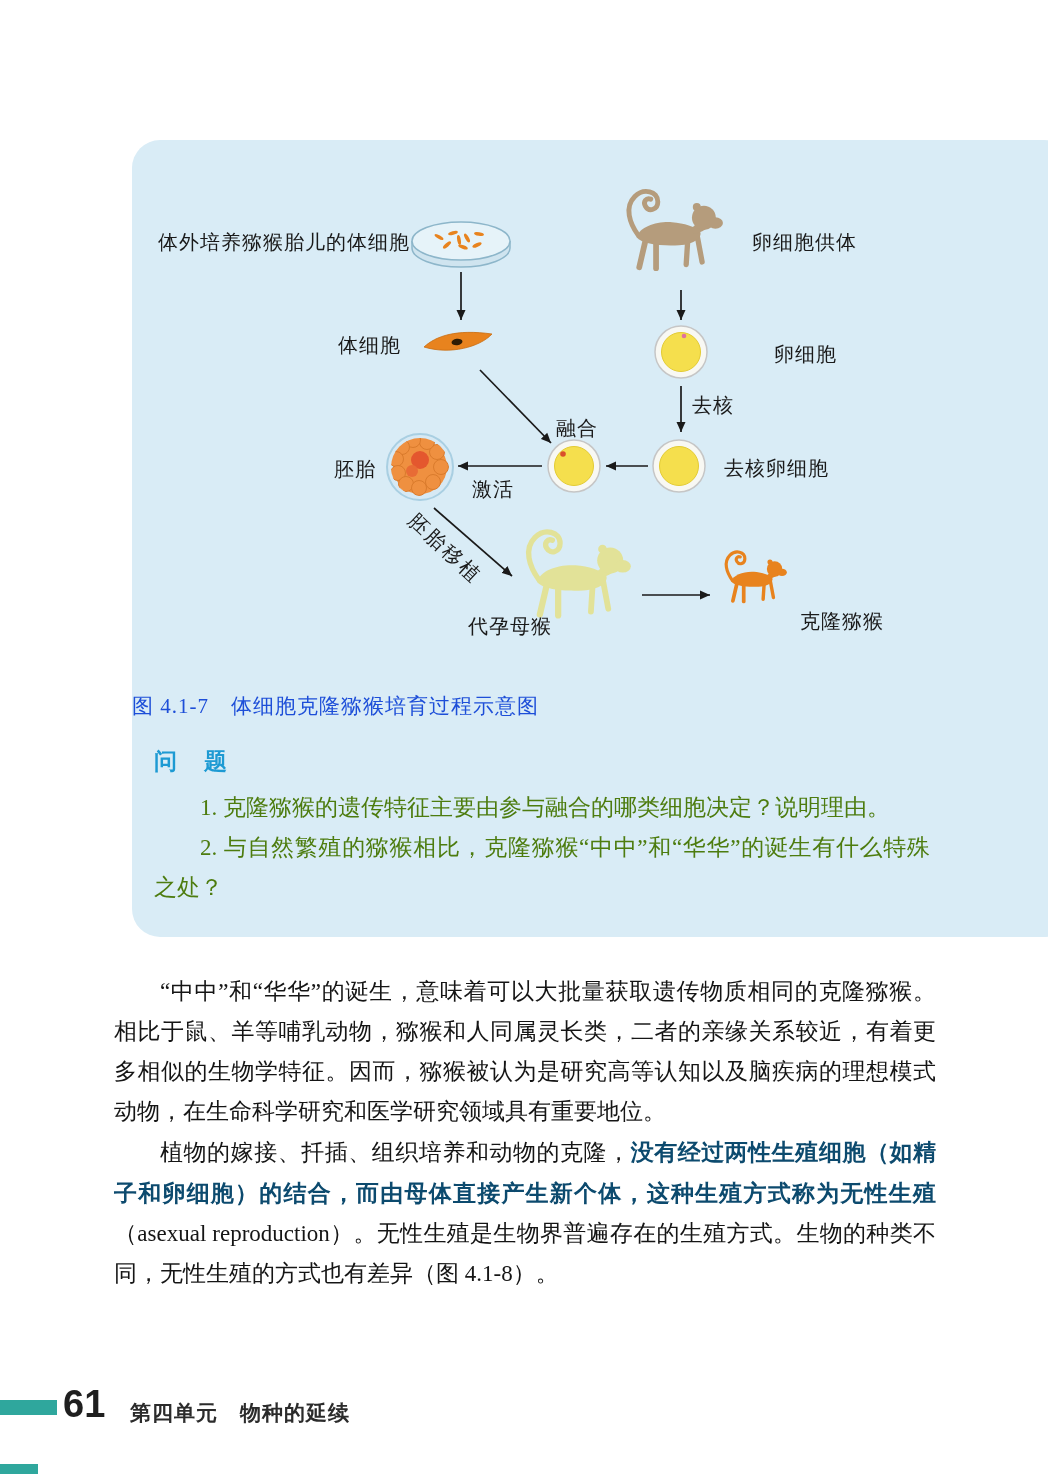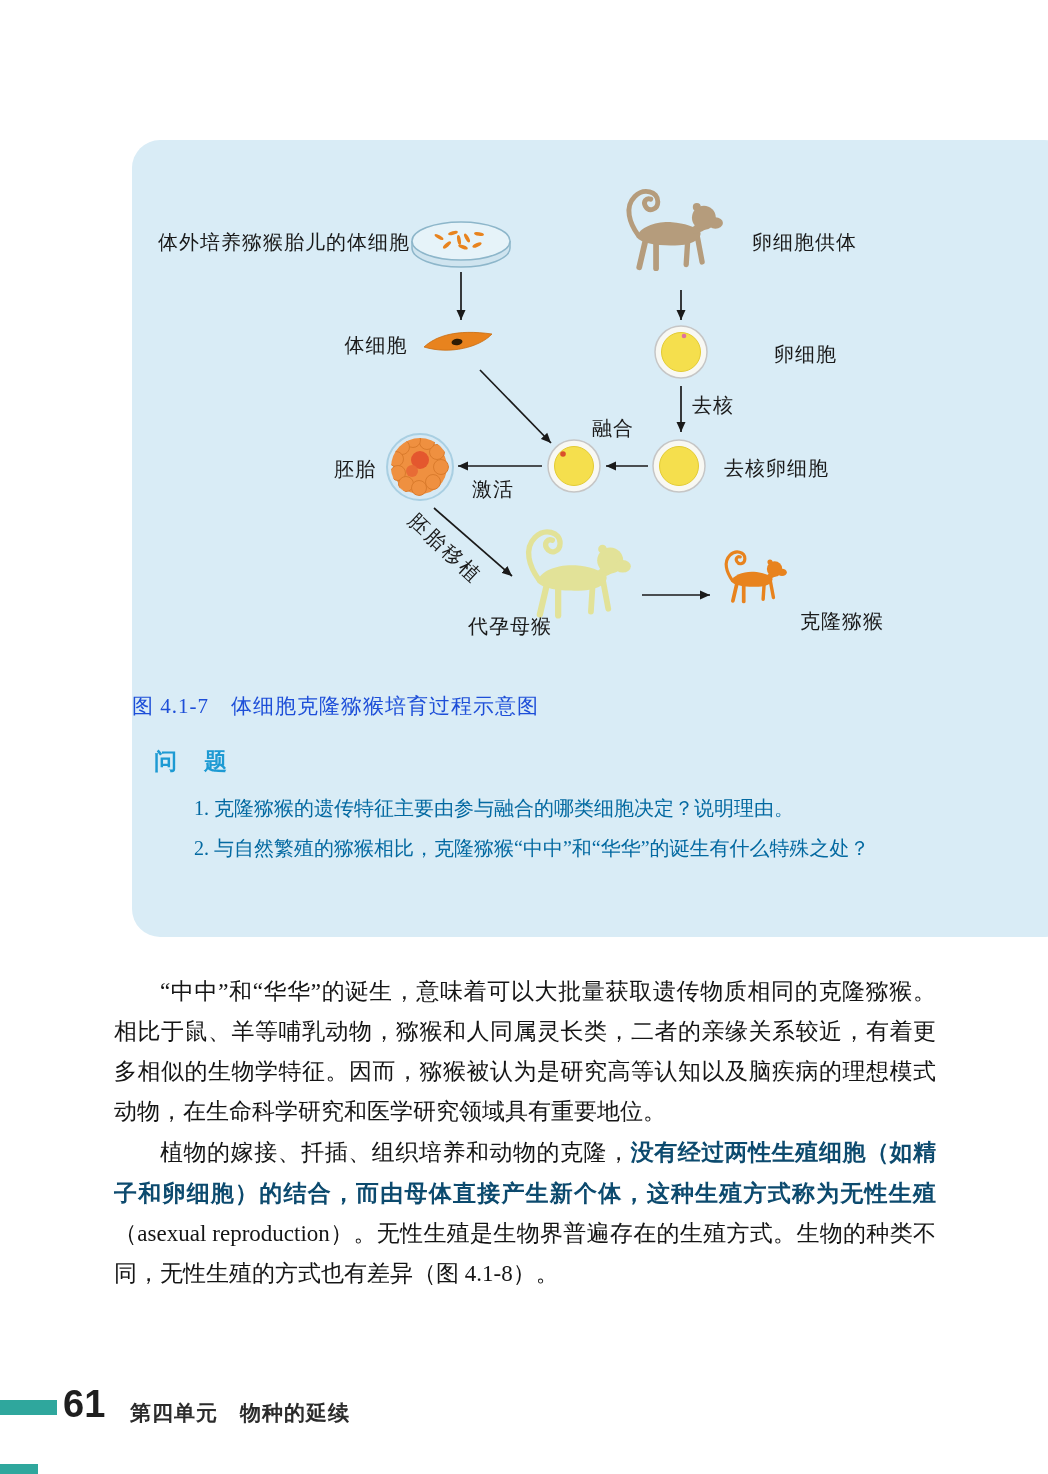--- a/index.html
+++ b/index.html
@@ -16,44 +16,44 @@
     background:#d9ecf6; border-radius:28px;
   }
   .diagram-svg { position:absolute; left:0; top:0; }
 
   .dlabel {
     position:absolute; font-size:20px; color:#1a1a1a; white-space:nowrap;
     letter-spacing:1px; line-height:24px;
   }
   .lbl-cultured   { left:18px;  top:90px;  width:260px; text-align:right; }
   .lbl-egg-donor  { left:620px; top:90px; }
-  .lbl-somatic    { left:206px; top:193px; width:76px; text-align:center; }
+  .lbl-somatic    { left:206px; top:193px; width:76px; text-align:left; }
   .lbl-egg        { left:594px; top:202px;margin-left:48px; }
   .lbl-enucleate  { left:560px; top:253px; }
   .lbl-enuc-egg   { left:592px; top:316px; }
-  .lbl-fusion     { left:424px; top:276px;margin-left:36px; }
+  .lbl-fusion     { left:424px; top:276px; }
   .lbl-activation { left:340px; top:337px; }
   .lbl-embryo     { left:202px; top:317px; }
   .lbl-transfer   { left:288px; top:368px; transform:rotate(43deg); transform-origin:0 0; letter-spacing:3px; }
   .lbl-surrogate  { left:336px; top:474px; }
   .lbl-clone      { left:668px; top:440px;margin-top:29px; }
 
   .caption {
     position:absolute; left:0; top:552px; width:100%;
     font-size:21px; letter-spacing:1px; color:#1d4ed8;
   }
 
   .q-header {
     position:absolute; left:22px; top:606px;
     font-family:"Liberation Sans", sans-serif;
     font-size:23px; font-weight:700; color:#1d9ad3; letter-spacing:2px;
   }
   .questions {
     position:absolute; left:22px; top:648px; width:776px;
-    font-size:20px; line-height:40px; text-align:justify; color:#0369a1;
+    font-size:23px; line-height:40px; text-align:justify; color:#4d7c0f;
   }
   .questions p { text-indent:2em; margin:0; }
 
   
   .body-text {
     position:absolute; left:114px; top:972px; width:822px;
     font-size:23px; line-height:40px; text-align:justify; color:#151515;
   }
   .body-text p { text-indent:2em; margin:0; }
   .emph { font-family:"Liberation Sans", sans-serif; font-weight:700; color:#0c4a6e; }

